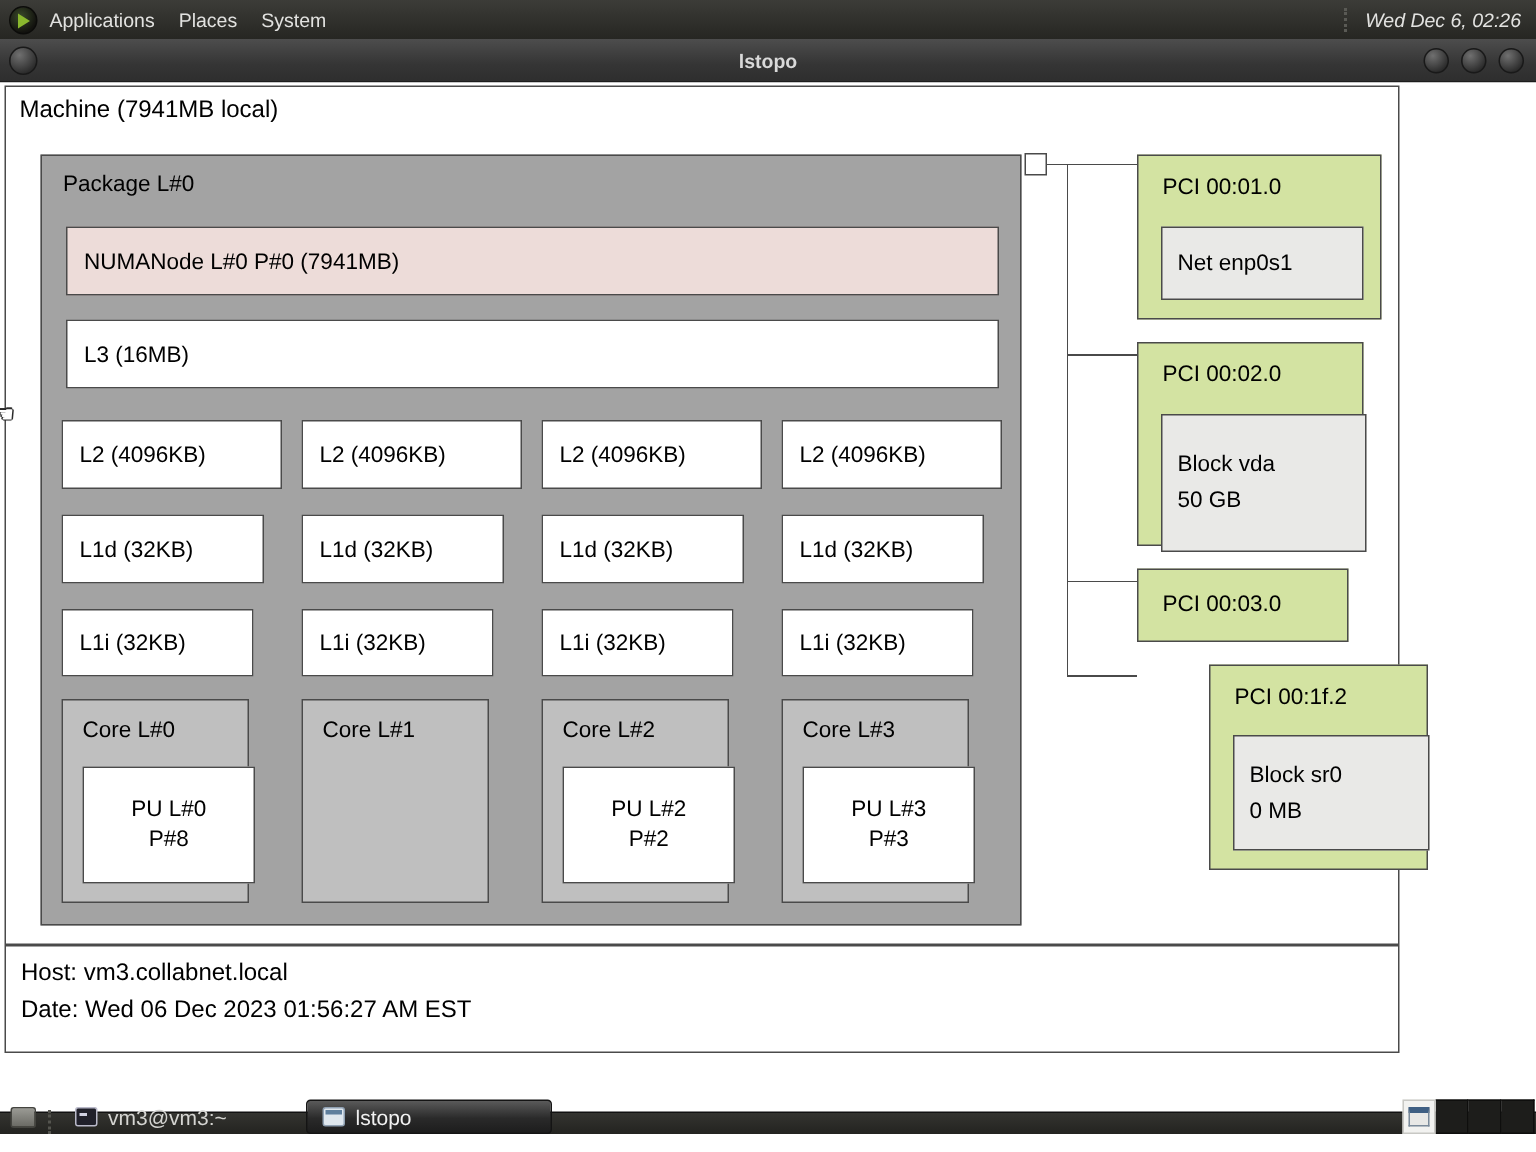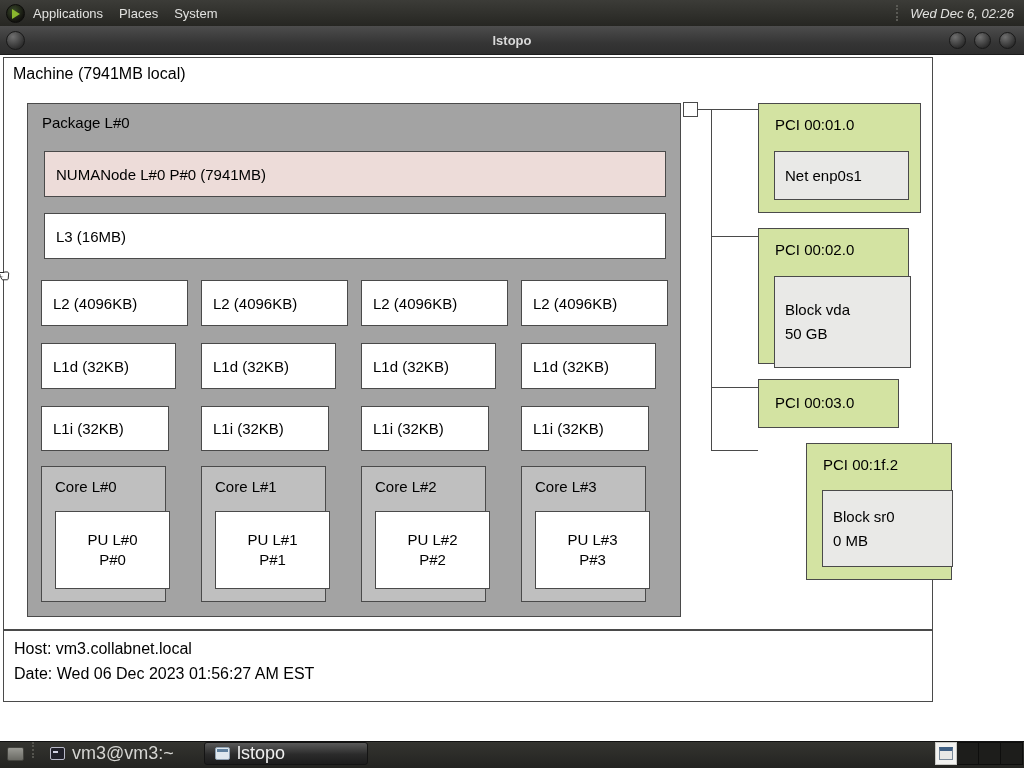--- a/index.html
+++ b/index.html
@@ -77,23 +77,23 @@
   #host-square { left:679px; top:44px; width:15px; height:15px; background:#fff; }
 
   #legend-box { left:3px; top:575px; width:930px; height:72px; background:#fff; }
   #legend-host { position:absolute; left:10px; top:9px; font-size:16px; }
   #legend-date { position:absolute; left:10px; top:34px; font-size:16px; }
 
   #mouse-cursor { position:absolute; left:-4px; top:212px; font-size:15px; color:#fff;
     text-shadow:0 0 1px #000, 1px 0 0 #333, -1px 0 0 #333, 0 1px 0 #333, 0 -1px 0 #333; }
 
   
-  #taskbar { position:absolute; left:0; top:741px; width:1024px; height:28px;
+  #taskbar { position:absolute; left:0; top:741px; width:1024px; height:15px;
     background:linear-gradient(#343430,#232320); border-top:1px solid #111;
-    display:flex; align-items:flex-start; color:#d5d5d2; font-size:18px; }
+    display:flex; align-items:flex-end; color:#d5d5d2; font-size:14px; }
   #show-desktop { width:26px; height:23px; margin-left:2px; display:flex;
     align-items:center; justify-content:center; }
   #desktop-icon { width:17px; height:14px; background:linear-gradient(#9a9a94,#6a6a64);
     border:1px solid #44443f; border-radius:2px; }
   #tb-sep { width:4px; height:16px; border-left:2px dotted #55554f; margin:0 4px; }
   .task-btn { height:23px; display:flex; align-items:center; gap:7px;
     padding:0 10px; border-radius:3px; width:164px; }
   .task-btn.active { background:linear-gradient(#5a5a5a,#2a2a2a 55%,#1d1d1d);
     border:1px solid #141414; color:#f0f0f0; }
   #terminal-icon { width:15px; height:13px; background:#20202a; border:1px solid #b9b9c9;
@@ -187,29 +187,25 @@
           <span>L1i (32KB)</span>
         </div>
       <div class="tbox rowbox l1i-box" style="left:493px">
           <span>L1i (32KB)</span>
         </div>
 
       <div class="tbox core-box" style="left:13px">
         <div class="core-label">Core L#0</div>
         <div class="pu-box">
           <span>PU L#0</span>
-          <span>P#0</span>
+          <span>P#8</span>
         </div>
       </div>
       <div class="tbox core-box" style="left:173px">
         <div class="core-label">Core L#1</div>
-        <div class="pu-box">
-          <span>PU L#1</span>
-          <span>P#1</span>
-        </div>
       </div>
       <div class="tbox core-box" style="left:333px">
         <div class="core-label">Core L#2</div>
         <div class="pu-box">
           <span>PU L#2</span>
           <span>P#2</span>
         </div>
       </div>
       <div class="tbox core-box" style="left:493px">
         <div class="core-label">Core L#3</div>

